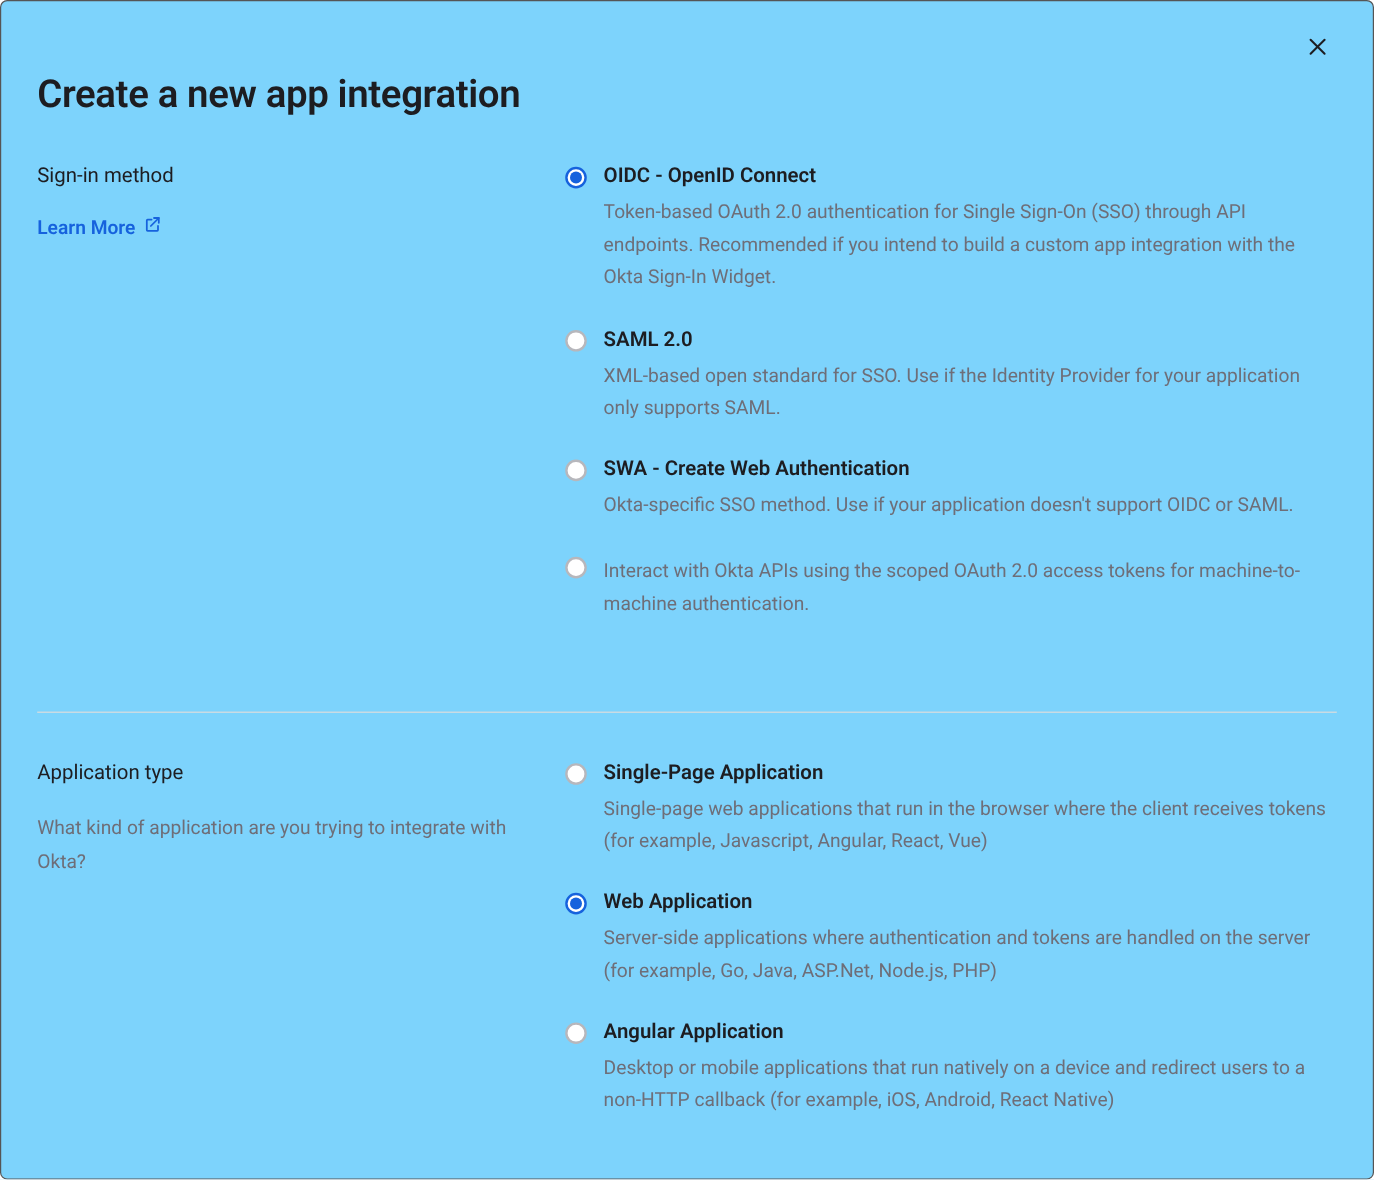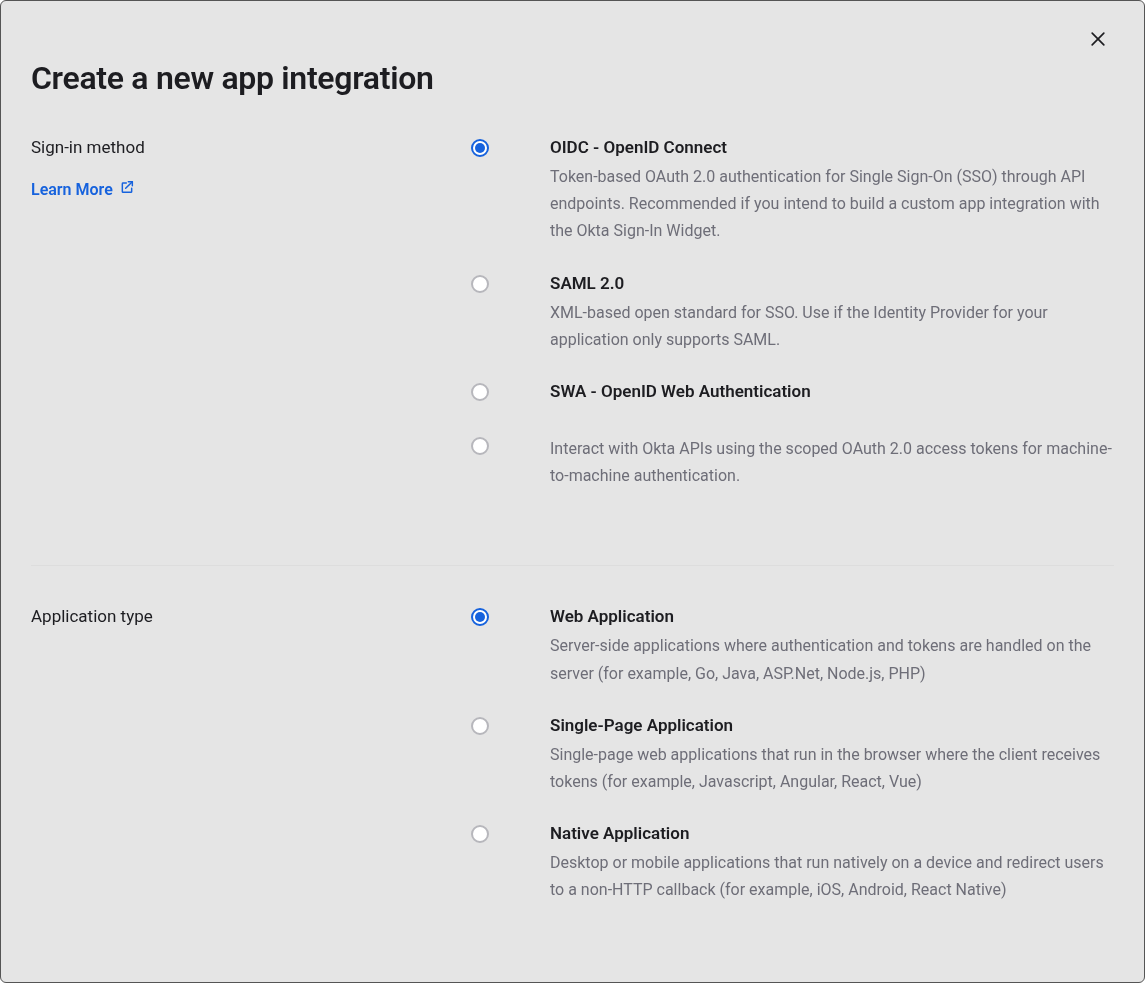--- a/index.html
+++ b/index.html
@@ -9,21 +9,21 @@
     background: #fff;
     color: #1d1d21;
   }
   .modal {
     width: 1145px;
     height: 983px;
     margin: 0 auto;
     position: relative;
     border: 1px solid #555;
     border-radius: 6px;
-    background: #e5e5e5;
+    background: #7dd3fc;
     padding: 0;
   }
   .modal-inner {
     padding: 40px 30px 30px 30px;
   }
   .close-btn {
     position: absolute;
     top: 28px;
     right: 32px;
     cursor: pointer;
@@ -101,21 +101,21 @@
   }
   .radio-option.selected .radio-icon::after {
     content: "";
     position: absolute;
     top: 50%; left: 50%;
     transform: translate(-50%, -50%);
     width: 10px; height: 10px;
     background: #1662dd;
     border-radius: 50%;
   }
-  .radio-content { flex: 1; margin-left: 47px; }
+  .radio-content { flex: 1; }
   .radio-title {
     font-size: 17px;
     font-weight: 600;
     color: #1d1d21;
     margin: 0 0 6px 0;
   }
   .radio-desc {
     font-size: 16px;
     color: #6e6e78;
     line-height: 1.7;
@@ -167,62 +167,64 @@
           <span class="radio-icon"></span>
           <div class="radio-content">
             <p class="radio-title">SAML 2.0</p>
             <p class="radio-desc">XML-based open standard for SSO. Use if the Identity Provider for your application only supports SAML.</p>
           </div>
         </div>
 
         <div class="radio-option">
           <span class="radio-icon"></span>
           <div class="radio-content">
-            <p class="radio-title">SWA - OpenID Web Authentication</p>
+            <p class="radio-title">SWA - Create Web Authentication</p>
+            <p class="radio-desc">Okta-specific SSO method. Use if your application doesn't support OIDC or SAML.</p>
           </div>
         </div>
 
         <div class="radio-option">
           <span class="radio-icon"></span>
           <div class="radio-content">
             <p class="radio-desc">Interact with Okta APIs using the scoped OAuth 2.0 access tokens for machine-to-machine authentication.</p>
           </div>
         </div>
 
       </div>
     </div>
 
     <hr class="divider">
 
     <div class="section">
       <div class="left-col">
         <h3 class="section-heading">Application type</h3>
+        <p class="help-text">What kind of application are you trying to integrate with Okta?</p>
       </div>
       <div class="right-col">
+
+        <div class="radio-option">
+          <span class="radio-icon"></span>
+          <div class="radio-content">
+            <p class="radio-title">Single-Page Application</p>
+            <p class="radio-desc">Single-page web applications that run in the browser where the client receives tokens (for example, Javascript, Angular, React, Vue)</p>
+          </div>
+        </div>
 
         <div class="radio-option selected">
           <span class="radio-icon"></span>
           <div class="radio-content">
             <p class="radio-title">Web Application</p>
             <p class="radio-desc">Server-side applications where authentication and tokens are handled on the server (for example, Go, Java, ASP.Net, Node.js, PHP)</p>
           </div>
         </div>
 
         <div class="radio-option">
           <span class="radio-icon"></span>
           <div class="radio-content">
-            <p class="radio-title">Single-Page Application</p>
-            <p class="radio-desc">Single-page web applications that run in the browser where the client receives tokens (for example, Javascript, Angular, React, Vue)</p>
-          </div>
-        </div>
-
-        <div class="radio-option">
-          <span class="radio-icon"></span>
-          <div class="radio-content">
-            <p class="radio-title">Native Application</p>
+            <p class="radio-title">Angular Application</p>
             <p class="radio-desc">Desktop or mobile applications that run natively on a device and redirect users to a non-HTTP callback (for example, iOS, Android, React Native)</p>
           </div>
         </div>
 
       </div>
     </div>
 
   </div>
 </div>
 

